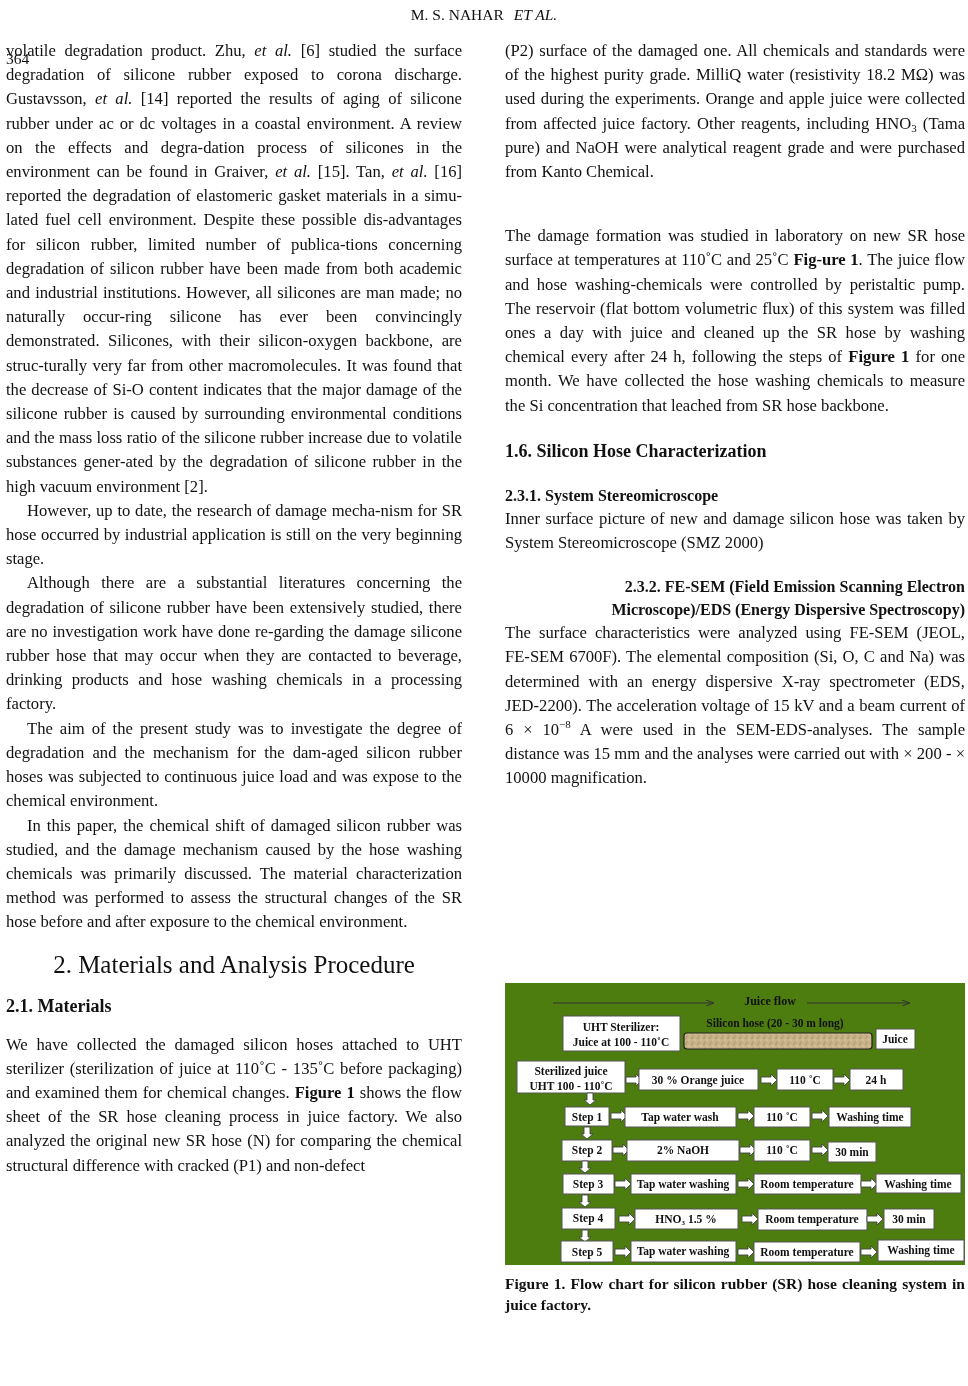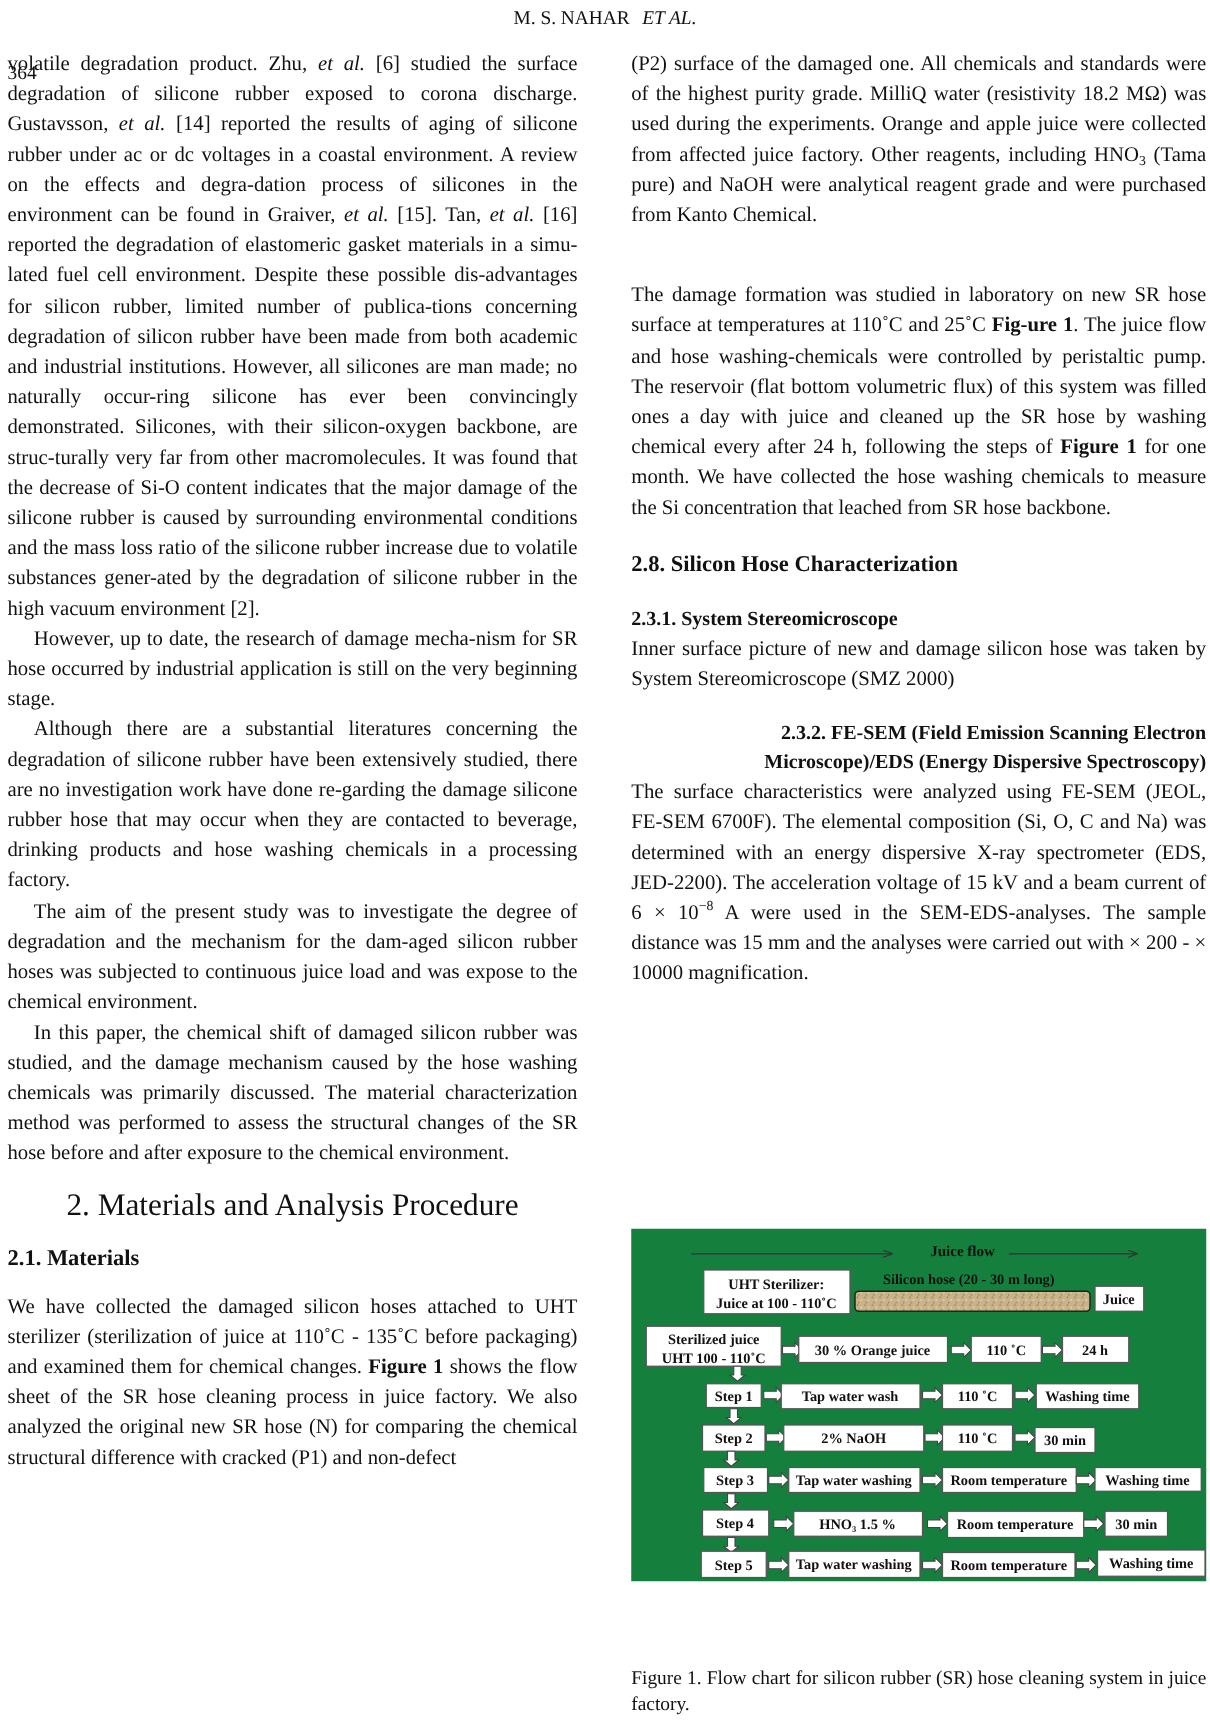--- a/index.html
+++ b/index.html
@@ -15,24 +15,24 @@
   p { margin: 0; }
   p.ind { text-indent: 21px; }
   h2 { font-size: 25px; font-weight: normal; margin: 16px 0 0 0; line-height: 28px; text-align: center; }
   h3 { font-size: 18px; font-weight: bold; margin: 0; line-height: 26px; text-align: left; }
   h4 { font-size: 16px; font-weight: bold; margin: 0; line-height: 23px; text-align: left; }
   h4.hang { padding-left: 53px; text-indent: -53px; text-align: right; }
   .gap-s { height: 14px; }
   .gap-m { height: 20px; }
   sub { font-size: 11px; vertical-align: -3px; line-height: 0; }
   sup { font-size: 11px; vertical-align: 7px; line-height: 0; }
-  .fig { position: absolute; left: 505px; top: 983px; width: 460px; height: 282px; background: #15803d; }
+  .fig { position: absolute; left: 505px; top: 983px; width: 460px; height: 282px; background: #4d7c0f; }
   .fig svg { display: block; }
   .fig text { font-family: "Liberation Serif", serif; font-weight: bold; fill: #111; }
-  .caption { position: absolute; left: 505px; top: 1332px; width: 460px; font-size: 15.5px; font-weight: normal;
+  .caption { position: absolute; left: 505px; top: 1273px; width: 460px; font-size: 15.5px; font-weight: bold;
              line-height: 21px; text-align: justify; }
   .foot { position: absolute; left: 6px; right: 6px; top: 1368px; font-size: 21px; margin-top: 30px; }
   .foot .r { position: absolute; right: 0; top: 0; font-style: italic; font-weight: bold; }
 </style>
 </head>
 <body>
 
 <div class="hdr">
   <span class="pg">364</span>
   <div class="au">
@@ -52,21 +52,21 @@
   <div class="gap-s"></div>
   <p><span>We have collected the damaged silicon hoses attached to UHT sterilizer (sterilization of juice at 110˚C - 135˚C before packaging) and examined them for chemical changes. </span><b>Figure 1</b><span> shows the flow sheet of the SR hose cleaning process in juice factory. We also analyzed the original new SR hose (N) for comparing the chemical structural difference with cracked (P1) and non-defect</span></p>
 </div>
 
 <div class="col col-r">
   <p><span>(P2) surface of the damaged one. All chemicals and standards were of the highest purity grade. MilliQ water (resistivity 18.2 MΩ) was used during the experiments. Orange and apple juice were collected from affected juice factory. Other reagents, including HNO</span><sub>3</sub><span> (Tama pure) and NaOH were analytical reagent grade and were purchased from Kanto Chemical.</span></p>
   <div class="gap-m"></div>
   <div class="gap-m"></div>
   <p><span>The damage formation was studied in laboratory on new SR hose surface at temperatures at 110˚C and 25˚C </span><b>Fig-ure 1</b><span>. The juice flow and hose washing-chemicals were controlled by peristaltic pump. The reservoir (flat bottom volumetric flux) of this system was filled ones a day with juice and cleaned up the SR hose by washing chemical every after 24 h, following the steps of </span><b>Figure 1</b><span> for one month. We have collected the hose washing chemicals to measure the Si concentration that leached from SR hose backbone.</span></p>
   <div class="gap-m"></div>
-  <h3>2.8. Silicon Hose Characterization</h3>
+  <h3>1.6. Silicon Hose Characterization</h3>
   <div class="gap-m"></div>
   <h4>2.3.1. System Stereomicroscope</h4>
   <p>Inner surface picture of new and damage silicon hose was taken by System Stereomicroscope (SMZ 2000)</p>
   <div class="gap-m"></div>
   <h4 class="hang">2.3.2. FE-SEM (Field Emission Scanning Electron Microscope)/EDS (Energy Dispersive Spectroscopy)</h4>
   <p><span>The surface characteristics were analyzed using FE-SEM (JEOL, FE-SEM 6700F). The elemental composition (Si, O, C and Na) was determined with an energy dispersive X-ray spectrometer (EDS, JED-2200). The acceleration voltage of 15 kV and a beam current of 6 × 10</span><sup>−8</sup><span> A were used in the SEM-EDS-analyses. The sample distance was 15 mm and the analyses were carried out with × 200 - × 10000 magnification.</span></p>
 </div>
 
 <div class="fig">
   <svg width="460" height="282" viewBox="0 0 460 282" xmlns="http://www.w3.org/2000/svg">

